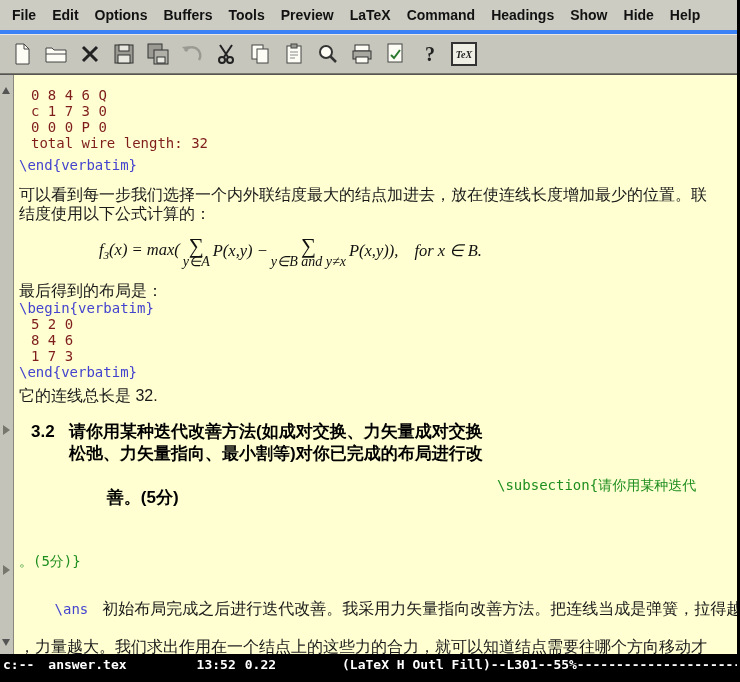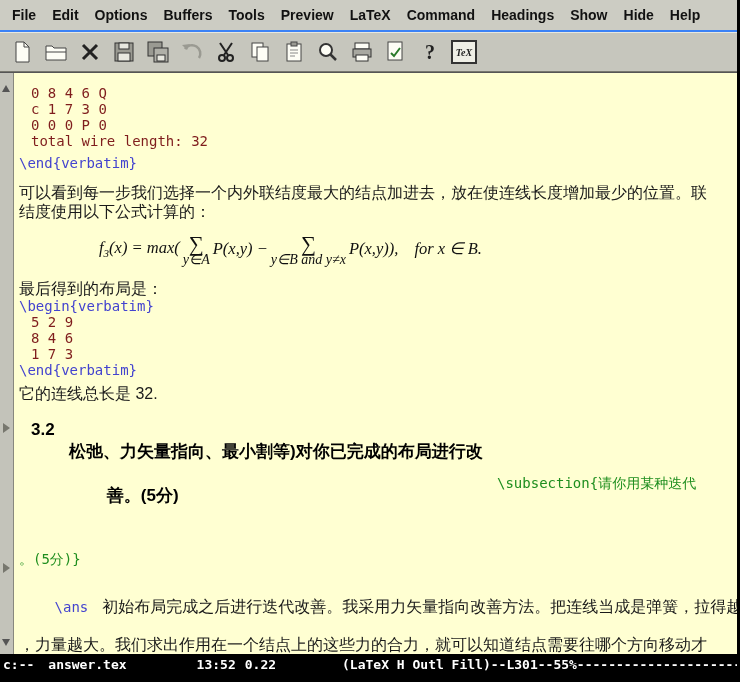--- a/index.html
+++ b/index.html
@@ -7,21 +7,21 @@
     width:740px; height:682px; box-sizing:border-box;
     display:flex; flex-direction:column;
     background:#000; border-right:3px solid #000;
     font-family:"Liberation Sans", sans-serif;
     overflow:hidden;
   }
   
   .menubar {
     height:30px; flex:0 0 30px; background:#ccccc3;
     display:flex; align-items:center; padding:0 4px;
-    border-bottom:2px solid #3b82f6;
+    border-bottom:4px solid #3b82f6;
   }
   .menu-item {
     font:bold 14px "Liberation Sans", sans-serif; color:#111;
     padding:3px 8px; white-space:nowrap;
   }
   
   .toolbar {
     height:38px; flex:0 0 38px; background:#c6c6bd;
     display:flex; align-items:center; gap:6px; padding:0 8px;
     border-top:1px solid #e8e8e0; border-bottom:1px solid #77776e;
@@ -242,29 +242,30 @@
         <span class="sum">
             <span class="sigma">∑</span>
             <span class="lim">y∈B and y≠x</span>
           </span>
         <span>P(x,y)),</span>
         <span class="cond">for x ∈ B.</span>
       </div>
 
       <div class="zh mt10">最后得到的布局是：</div>
       <div class="mono cmd">\begin{verbatim}</div>
-      <div class="mono verb ind">5 2 9</div>
+      <div class="mono verb ind">5 2 0</div>
       <div class="mono verb ind">8 4 6</div>
       <div class="mono verb ind">1 7 3</div>
       <div class="mono cmd">\end{verbatim}</div>
 
       <div class="zh mt6">它的连线总长是 32.</div>
 
       <div class="h-line h1">
         <span class="hnum">3.2</span>
+        <span>请你用某种迭代改善方法(如成对交换、力矢量成对交换</span>
       </div>
       <div class="h-line h2">松弛、力矢量指向、最小割等)对你已完成的布局进行改</div>
       <div class="h-line h3">
         <span>善。(5分)</span>
         <span class="green code-start">\subsection{请你用某种迭代</span>
       </div>
       <div class="green">。(5分)}</div>
 
       <div class="zh mt10 ansline">
         <span class="cmd mono">\ans</span><span>初始布局完成之后进行迭代改善。我采用力矢量指向改善方法。把连线当成是弹簧，拉得越长</span>

